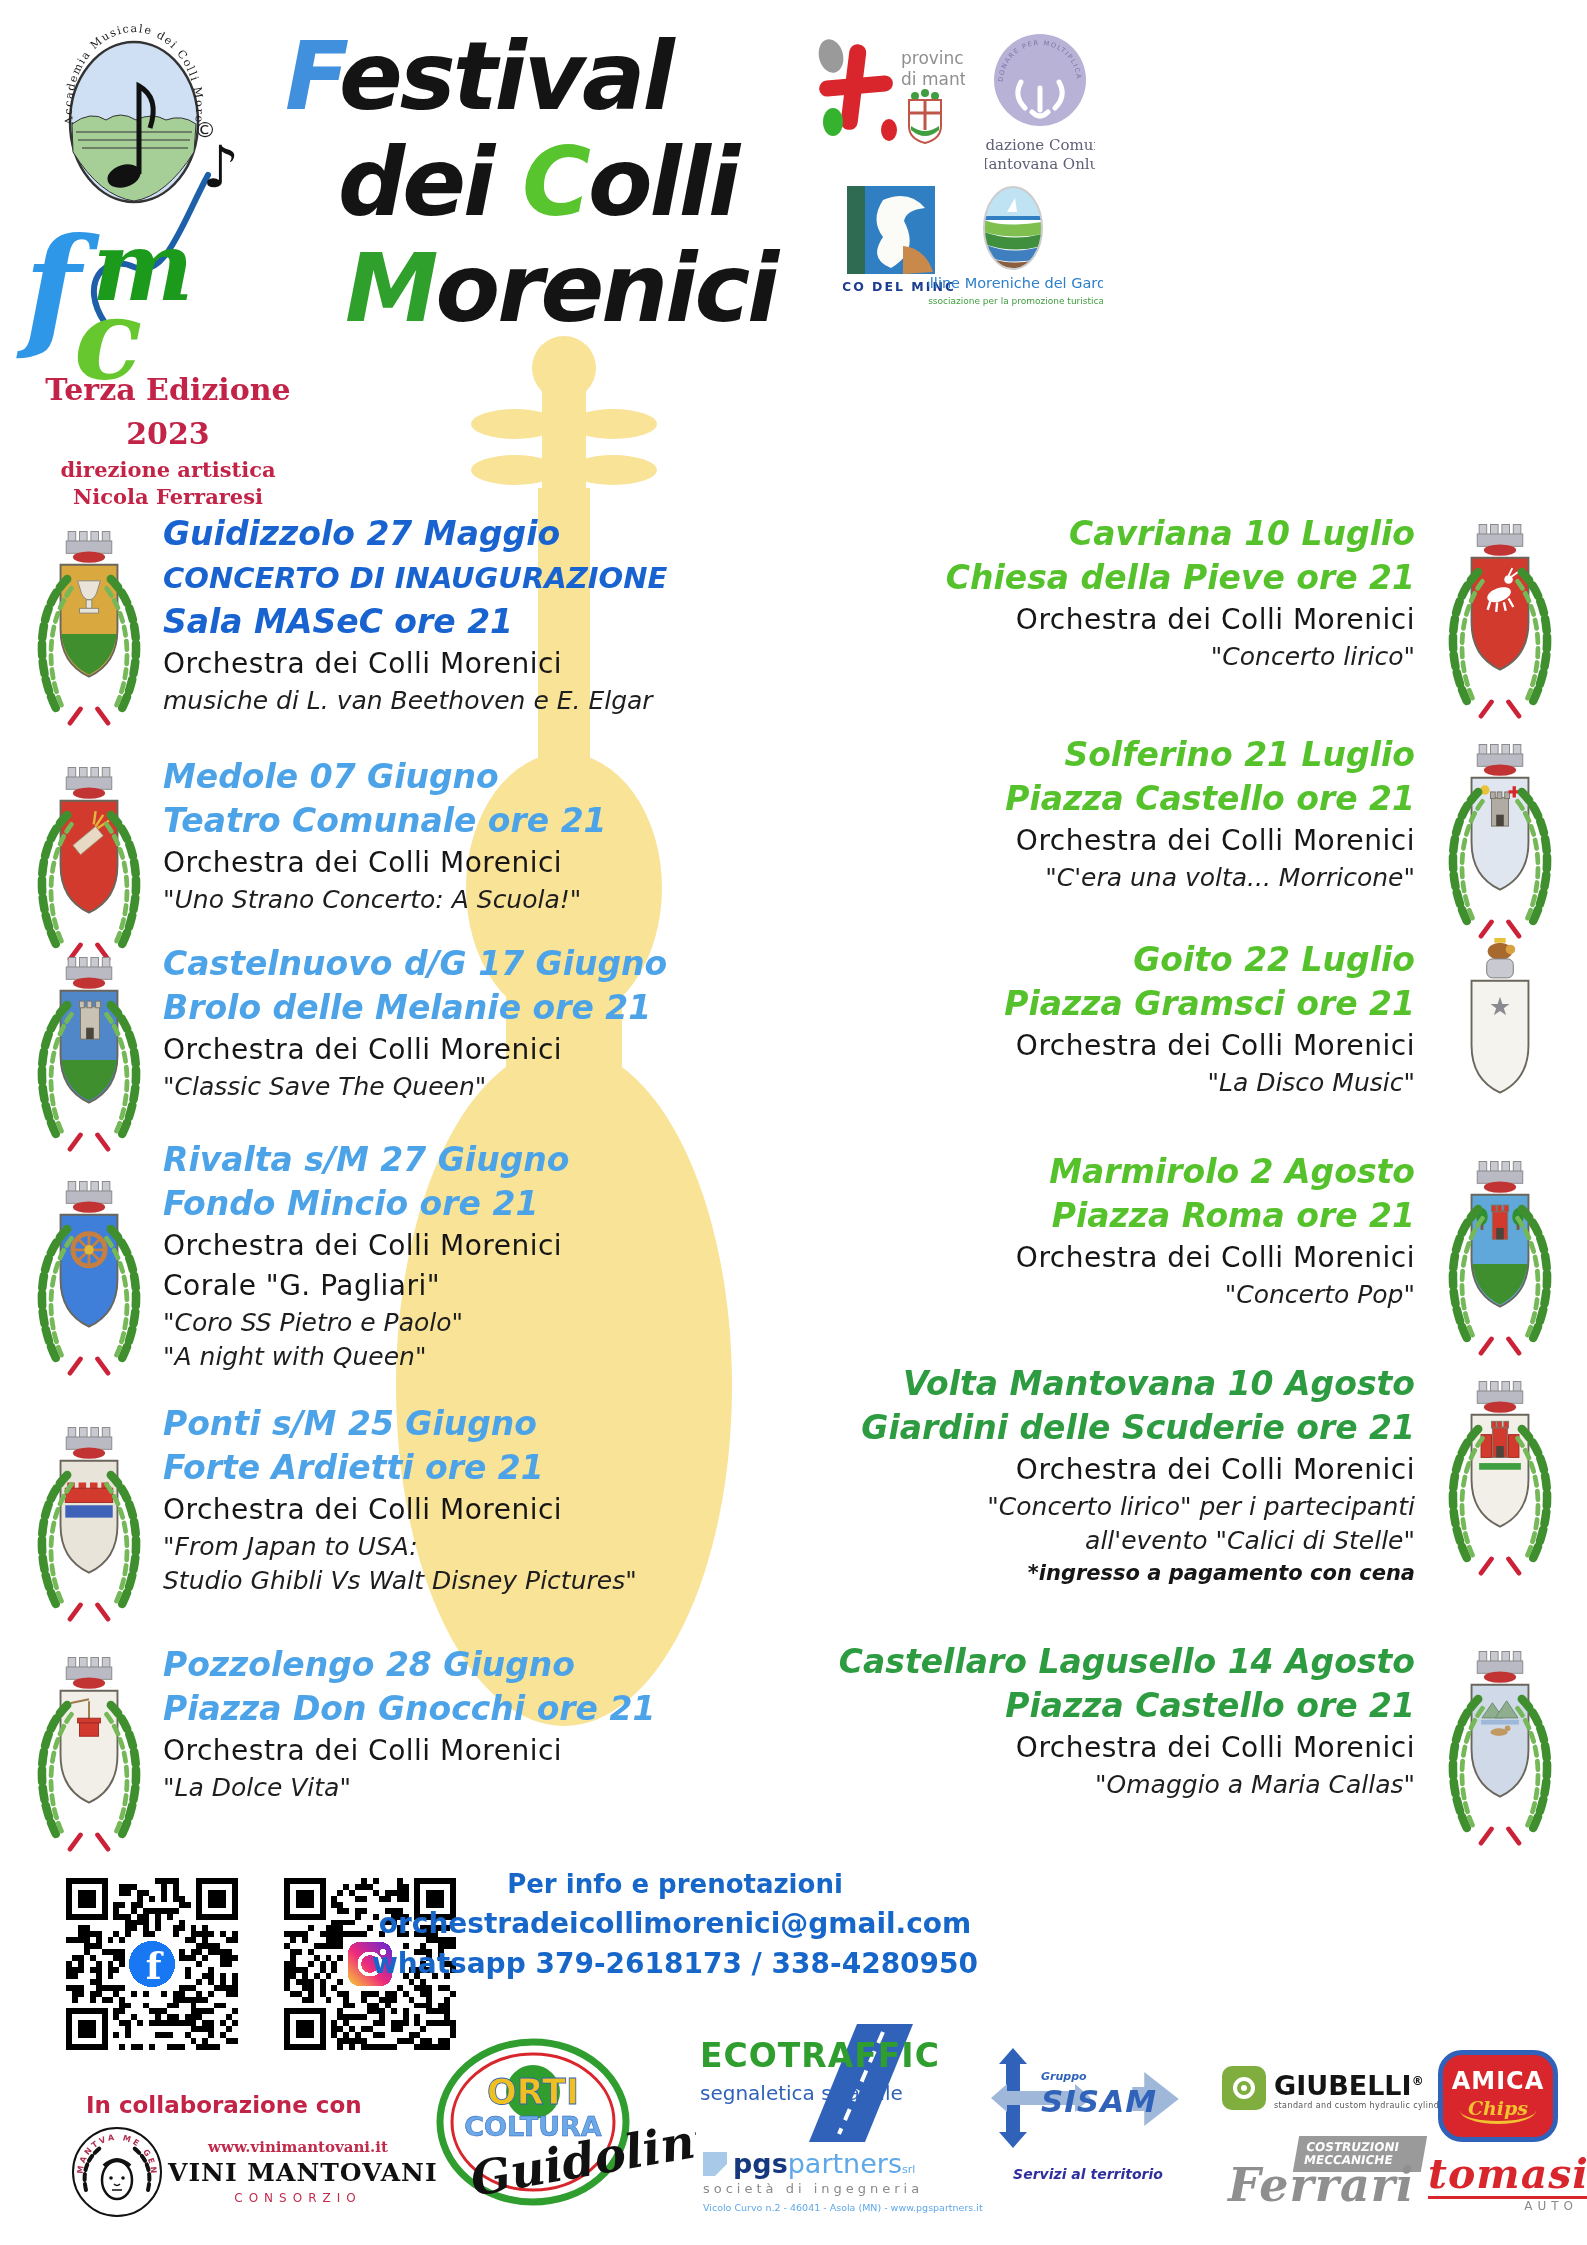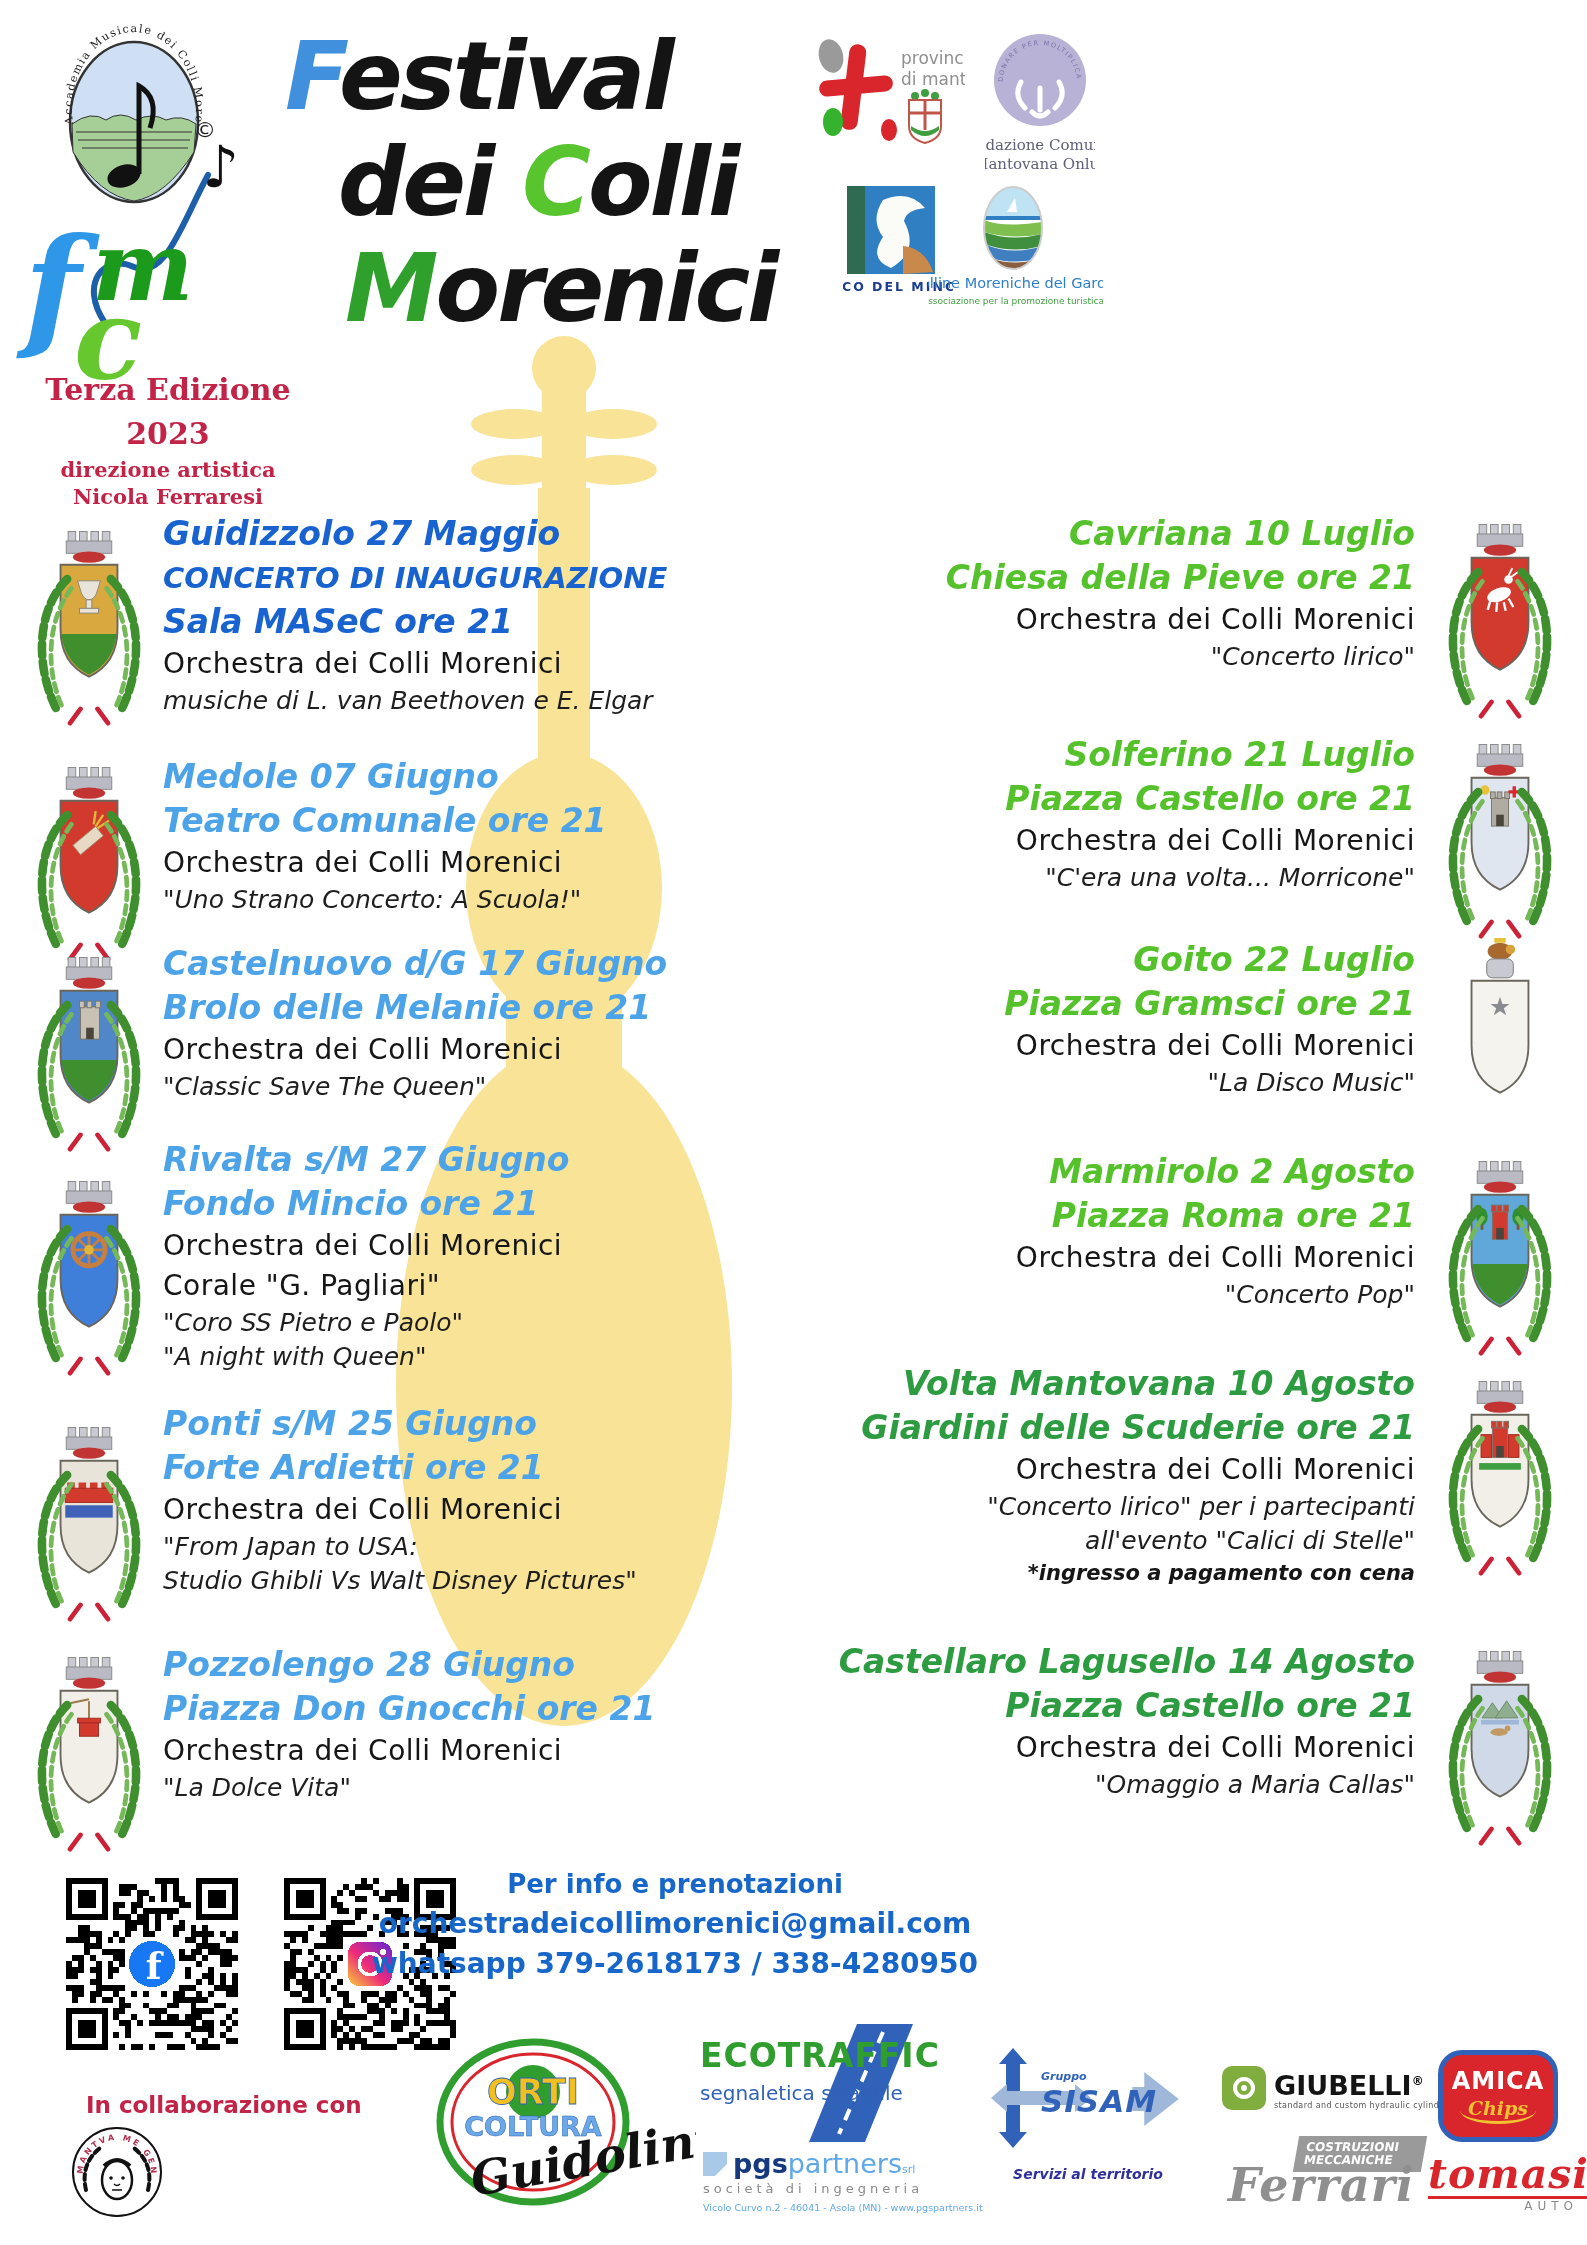--- a/index.html
+++ b/index.html
@@ -1128,20 +1128,25 @@
     <path d="M20,70 q-6,-26 14,-42 M82,70 q6,-26 -14,-42" fill="none" stroke="#111" stroke-width="4" stroke-dasharray="6 4" stroke-linecap="round"></path>
     <ellipse cx="51" cy="60" rx="15" ry="19" fill="#fff" stroke="#111" stroke-width="2.5"></ellipse>
     <path d="M38,46 q13,-12 26,0" fill="none" stroke="#111" stroke-width="4"></path>
     <circle cx="45" cy="58" r="1.8" fill="#111"></circle>
       <circle cx="57" cy="58" r="1.8" fill="#111"></circle>
     <path d="M46,70 h10 M48,64 q3,3 6,0" stroke="#111" stroke-width="1.6" fill="none"></path>
     <text font-size="8" letter-spacing="2.5" fill="#b03050" font-weight="700">
       <textPath href="#arcV">MANTVA ME GENVIT</textPath>
     </text>
   </svg>
+  <div class="vini-text">
+    <div class="vini-url">www.vinimantovani.it</div>
+    <div class="vini-name">VINI MANTOVANI</div>
+    <div class="vini-sub">CONSORZIO</div>
+  </div>
 
   <svg class="guidolini" viewBox="0 0 260 210">
     <ellipse cx="97" cy="92" rx="93" ry="80" fill="#fff" stroke="#2f9e2f" stroke-width="7"></ellipse>
     <ellipse cx="97" cy="92" rx="81" ry="68" fill="none" stroke="#d9262c" stroke-width="3"></ellipse>
     <circle cx="97" cy="62" r="27" fill="#2f9e2f"></circle>
     <text x="97" y="74" text-anchor="middle" font-size="35" font-weight="800" fill="#f0c020" stroke="#2f62b8" stroke-width=".8">ORTI</text>
     <text x="97" y="106" text-anchor="middle" font-size="27" font-weight="800" fill="#6aa8e8" stroke="#2f62b8" stroke-width=".5">COLTURA</text>
     <text x="38" y="166" font-size="47" font-style="italic" font-weight="700" font-family="DejaVu Serif,serif" fill="#111" transform="rotate(-10 38 166)">Guidolini</text>
   </svg>
 

